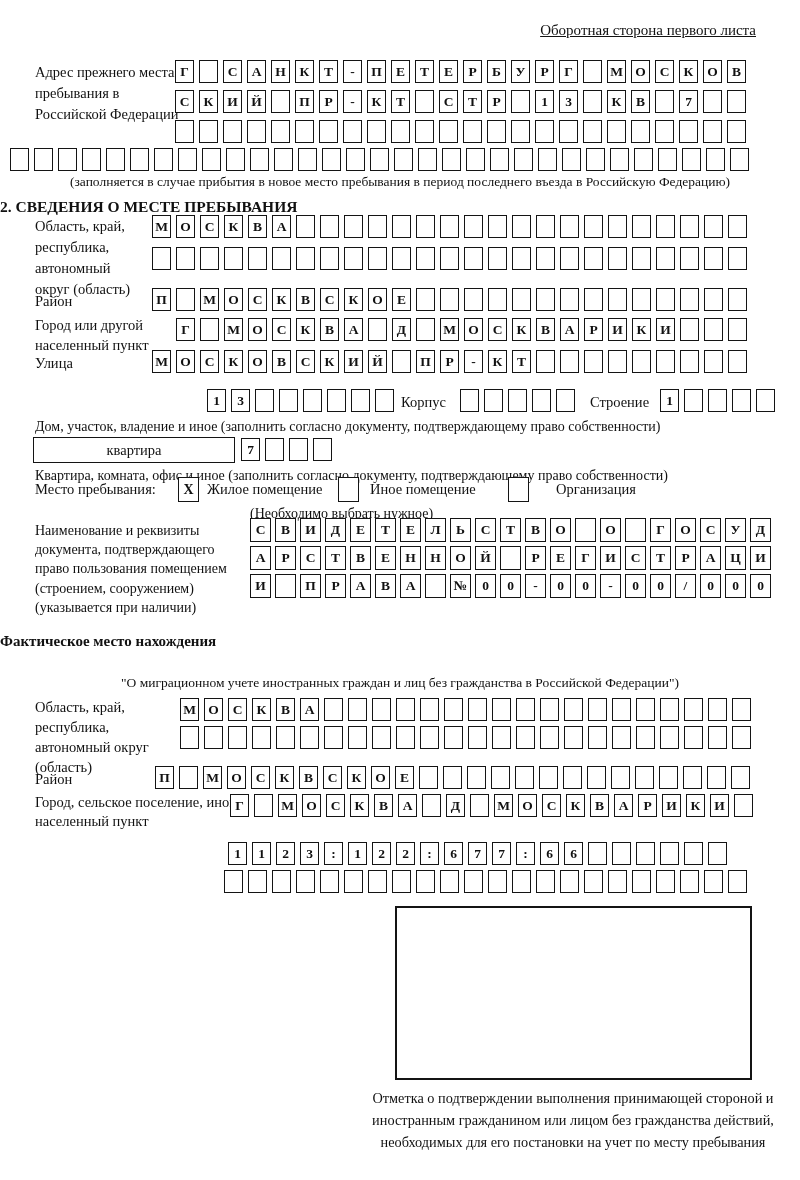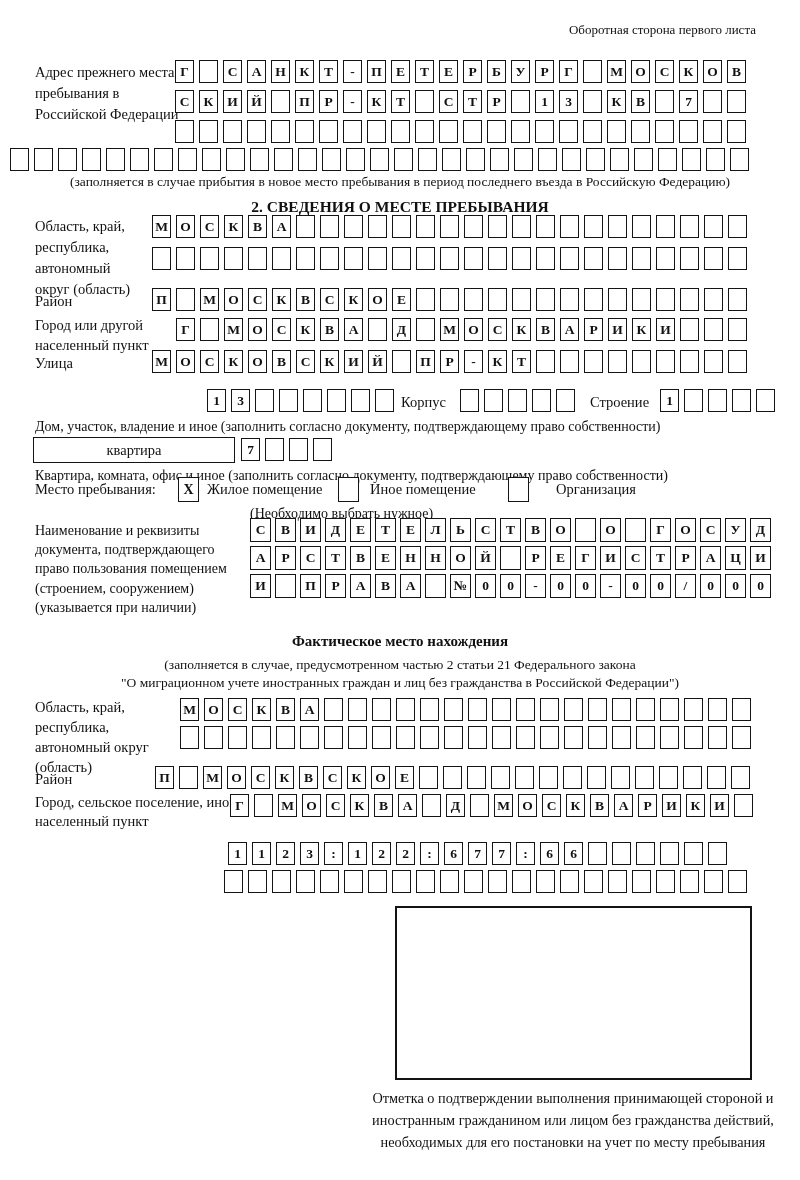--- a/index.html
+++ b/index.html
@@ -2,40 +2,40 @@
 <html><head>
 <meta charset="utf-8">
 <style>
   html,body{margin:0;padding:0;background:#fff;}
   .page{position:relative;width:800px;height:1180px;background:#fff;
         font-family:"Liberation Serif","DejaVu Serif",serif;color:#111;overflow:hidden;}
   .abs{position:absolute;}
   .lbl{font-size:14.5px;line-height:21px;}
   .cap{font-size:14px;}
   .note{font-size:13.5px;text-align:center;width:800px;left:0;}
-  .title{font-size:15.5px;font-weight:bold;text-align:center;width:800px;left:0;}
+  .title{font-size:15.5px;font-weight:bold;width:800px;left:0;}
   .grid{display:flex;gap:5px;}
   .grid .cell{box-sizing:border-box;width:19px;height:23px;border:1.3px solid #141414;
         display:flex;align-items:center;justify-content:center;
         font-size:13.5px;font-weight:bold;flex:0 0 auto;background:#fff;}
   .grid.wide{gap:4px;}
   .grid.wide .cell{width:21px;height:24px;}
   .fieldrect{box-sizing:border-box;border:1.6px solid #141414;background:#fff;
         display:flex;align-items:center;justify-content:center;font-size:14.5px;}
   .chk{box-sizing:border-box;width:21px;height:25px;border:1.5px solid #141414;background:#fff;
         display:flex;align-items:center;justify-content:center;font-size:14px;font-weight:bold;}
   .bigrect{box-sizing:border-box;border:2px solid #141414;background:#fff;}
   .stampcap{font-size:14.3px;line-height:22px;text-align:center;}
 </style>
 </head>
 <body>
 
 <div class="page">
 
-  <div class="abs" style="top:22px;right:44px;font-size:13px;">Оборотная сторона первого листа</div>
+  <div class="abs" style="top:22px;right:44px;font-size:15px;text-decoration:underline;">Оборотная сторона первого листа</div>
 
   <div class="abs lbl" style="top:62px;left:35px;width:150px;">Адрес прежнего места пребывания в Российской Федерации</div>
   <div class="abs grid" style="top:60px;left:175px;">
       <span class="cell">Г</span>
       <span class="cell"></span>
       <span class="cell">С</span>
       <span class="cell">А</span>
       <span class="cell">Н</span>
       <span class="cell">К</span>
       <span class="cell">Т</span>
@@ -399,21 +399,20 @@
       <span class="cell">-</span>
       <span class="cell">0</span>
       <span class="cell">0</span>
       <span class="cell">/</span>
       <span class="cell">0</span>
       <span class="cell">0</span>
       <span class="cell">0</span>
     </div>
 
   <div class="abs title" style="top:633px;font-size:15px;">Фактическое место нахождения</div>
-  <div class="abs note" style="top:657px;">(заполняется в случае, предусмотренном частью 2 статьи 21 Федерального закона</div>
   <div class="abs note" style="top:675px;">"О миграционном учете иностранных граждан и лиц без гражданства в Российской Федерации")</div>
 
   <div class="abs lbl" style="top:697px;left:35px;width:140px;line-height:20px;">Область, край, республика, автономный округ (область)</div>
   <div class="abs grid" style="top:698px;left:180px;">
       <span class="cell">М</span>
       <span class="cell">О</span>
       <span class="cell">С</span>
       <span class="cell">К</span>
       <span class="cell">В</span>
       <span class="cell">А</span>

